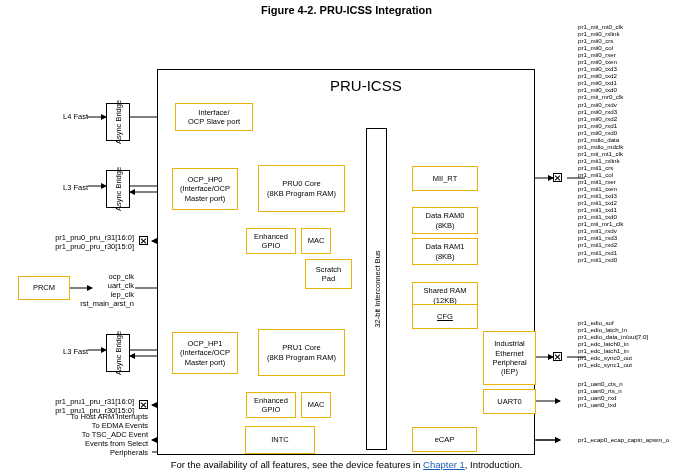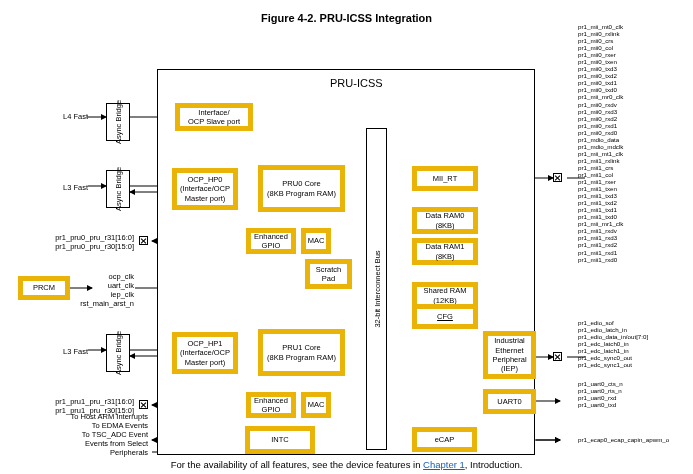--- a/index.html
+++ b/index.html
@@ -1,21 +1,21 @@
 <!DOCTYPE html>
 <html><head>
 <meta charset="utf-8">
 <style>
   html,body{margin:0;padding:0;}
   body{width:693px;height:474px;background:#ffffff;font-family:"Liberation Sans",sans-serif;color:#000;position:relative;overflow:hidden;}
-  .fig-title{position:absolute;top:12px;left:0;width:693px;text-align:center;font-size:11px;font-weight:bold;}
+  .fig-title{position:absolute;top:4px;left:0;width:693px;text-align:center;font-size:11px;font-weight:bold;}
   .caption{position:absolute;bottom:4px;left:0;width:693px;text-align:center;font-size:9.5px;}
   .caption a{color:#1a5fb4;text-decoration:underline;}
   .diagram{position:absolute;top:20px;left:0;width:693px;height:440px;}
-  .box{position:absolute;border:5px solid #eab308;background:#fff;box-sizing:border-box;display:flex;align-items:center;justify-content:center;text-align:center;font-size:7.5px;line-height:1.25;padding:1px;}
+  .box{position:absolute;border:1px solid #eab308;background:#fff;box-sizing:border-box;display:flex;align-items:center;justify-content:center;text-align:center;font-size:7.5px;line-height:1.25;padding:1px;}
   .outer{position:absolute;border:1px solid #000;box-sizing:border-box;background:#fff;}
   .lbl{position:absolute;font-size:7.5px;line-height:1.2;white-space:pre;}
   .lbl.r{text-align:right;}
   .vert{position:absolute;border:1px solid #000;box-sizing:border-box;background:#fff;}
   .vert span{display:block;position:absolute;left:50%;top:50%;transform:translate(-50%,-50%) rotate(-90deg);white-space:nowrap;font-size:7.5px;text-align:center;}
   .pinlist{position:absolute;font-size:6.2px;line-height:7.05px;white-space:pre;text-align:left;}
   svg.lines{position:absolute;top:0;left:0;width:693px;height:440px;overflow:visible;}
   .pad{position:absolute;width:9px;height:9px;border:1px solid #000;box-sizing:border-box;background:#fff;}
   .pad:before,.pad:after{content:"";position:absolute;background:#000;}
   .pad:before{left:0;top:50%;width:100%;height:1px;transform:translateY(-.5px) rotate(45deg);}
@@ -100,21 +100,21 @@
       <line x1="536" y1="337" x2="553" y2="337" marker-end="url(#ar)"></line>
       <line x1="536" y1="381" x2="560" y2="381" marker-end="url(#ar)"></line>
       <line x1="536" y1="420" x2="560" y2="420" marker-end="url(#ar)"></line>
       <line x1="477" y1="420" x2="560" y2="420" marker-end="url(#ar)"></line>
       <line x1="567" y1="158" x2="585" y2="158"></line>
       <line x1="567" y1="337" x2="585" y2="337"></line>
     </g>
   </svg>
 
   <div class="outer" style="left:157px;top:49px;width:378px;height:386px;"></div>
-  <div class="lbl" style="left:330px;top:57px;font-size:11px;">PRU-ICSS</div>
+  <div class="lbl" style="left:330px;top:57px;font-size:15px;">PRU-ICSS</div>
 
   <div class="lbl r" style="left:44px;top:92px;width:44px;">L4 Fast</div>
   <div class="lbl r" style="left:44px;top:163px;width:44px;">L3 Fast</div>
   <div class="lbl r" style="left:44px;top:327px;width:44px;">L3 Fast</div>
   <div class="lbl r" style="left:14px;top:213px;width:120px;">pr1_pru0_pru_r31[16:0]
 pr1_pru0_pru_r30[15:0]</div>
   <div class="lbl r" style="left:14px;top:377px;width:120px;">pr1_pru1_pru_r31[16:0]
 pr1_pru1_pru_r30[15:0]</div>
   <div class="lbl r" style="left:60px;top:252px;width:74px;">ocp_clk
 uart_clk
@@ -173,21 +173,21 @@
   <div class="box" style="left:245px;top:406px;width:70px;height:28px;">INTC</div>
 
   <div class="box" style="left:412px;top:146px;width:66px;height:25px;">MII_RT</div>
   <div class="box" style="left:412px;top:187px;width:66px;height:27px;white-space:pre-line;">Data RAM0
 (8KB)</div>
   <div class="box" style="left:412px;top:218px;width:66px;height:27px;white-space:pre-line;">Data RAM1
 (8KB)</div>
   <div class="box" style="left:412px;top:262px;width:66px;height:27px;white-space:pre-line;">Shared RAM
 (12KB)</div>
   <div class="box" style="left:412px;top:284px;width:66px;height:25px;text-decoration:underline;">CFG</div>
-  <div class="box" style="left:483px;top:311px;width:53px;height:48px;white-space:pre-line;">Industrial
+  <div class="box" style="left:483px;top:311px;width:53px;height:54px;white-space:pre-line;">Industrial
 Ethernet
 Peripheral
 (IEP)</div>
   <div class="box" style="left:483px;top:369px;width:53px;height:25px;">UART0</div>
   <div class="box" style="left:412px;top:407px;width:65px;height:25px;">eCAP</div>
 
   <div class="pinlist" style="left:578px;top:3px;">pr1_mii_mt0_clk
 pr1_mii0_rxlink
 pr1_mii0_crs
 pr1_mii0_col

